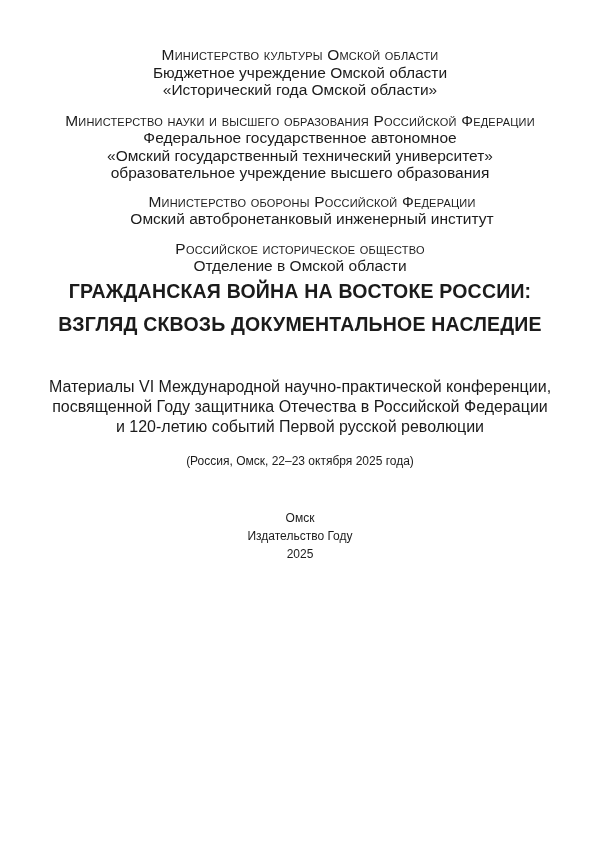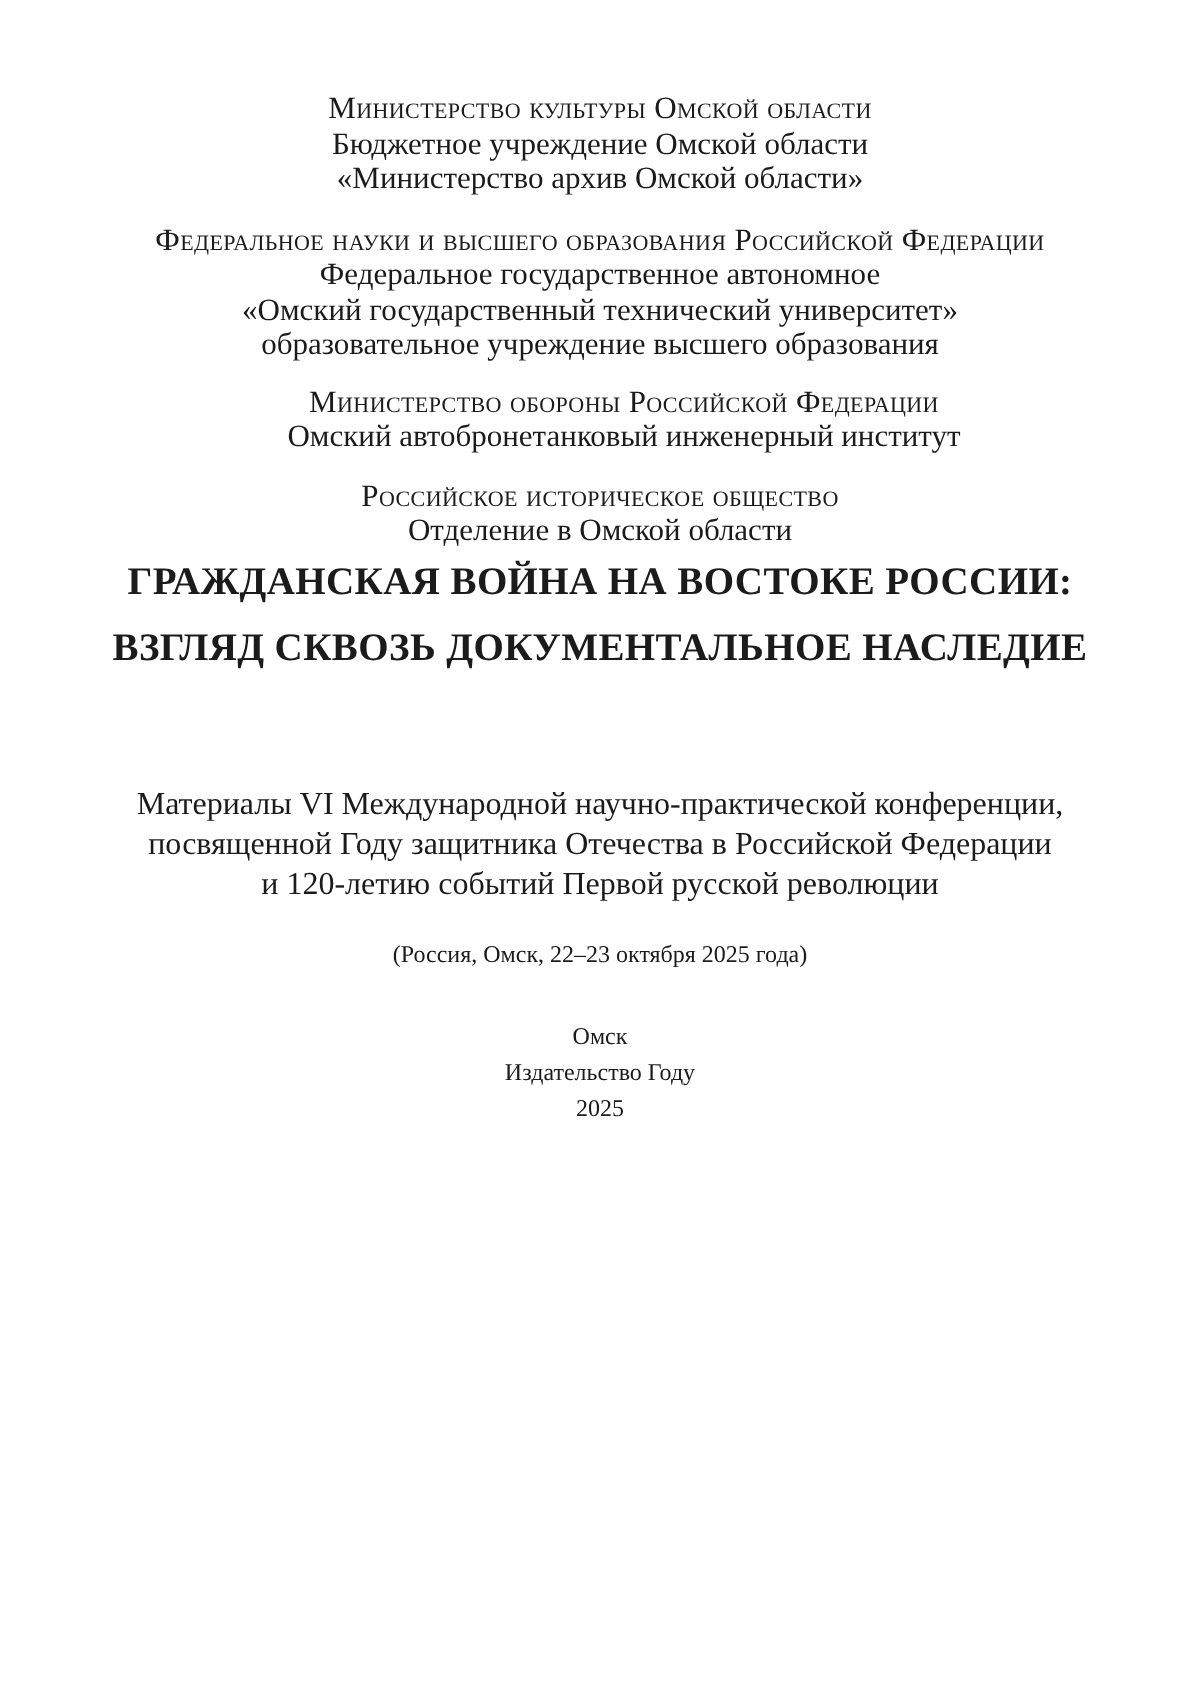--- a/index.html
+++ b/index.html
@@ -7,21 +7,21 @@
     padding: 0;
     background: #ffffff;
   }
   .page {
     position: relative;
     width: 600px;
     height: 621px;
     margin: 0 auto;
     background: #ffffff;
     color: #1b1b1b;
-    font-family: Liberation Serif, serif;
+    font-family: Liberation Sans, sans-serif;
     display: flex;
     flex-direction: column;
     align-items: center;
     text-align: center;
     box-sizing: border-box;
     padding-top: 46px;
   }
   .org-block {
     font-size: 15.5px;
     line-height: 17.5px;
@@ -36,21 +36,21 @@
   .mb-block2 { margin-bottom: 11px; }
   .mb-block3 { margin-bottom: 12px; margin-left: 24px; }
   .doc-title {
     font-size: 19.5px;
     font-weight: 700;
     line-height: 33px;
     letter-spacing: 0.2px;
     white-space: nowrap;
   }
   .doc-subtitle {
-    margin-top: 52px;
+    margin-top: 36px;
     font-size: 16px;
     line-height: 20px;
     white-space: nowrap;
   }
   .event-location {
     margin-top: 14px;
     font-size: 12px;
     line-height: 20px;
     white-space: nowrap;
   }
@@ -64,25 +64,25 @@
   .imprint .line { display: block; }
 </style>
 </head>
 <body>
 
 <div class="page">
 
   <div class="org-block mb-block1">
     <span class="line smallcaps">Министерство культуры Омской области</span>
     <span class="line">Бюджетное учреждение Омской области</span>
-    <span class="line">«Министерство архив Омской области»</span>
+    <span class="line">«Исторический года Омской области»</span>
   </div>
 
   <div class="org-block mb-block2">
-    <span class="line smallcaps">Федеральное науки и высшего образования Российской Федерации</span>
+    <span class="line smallcaps">Министерство науки и высшего образования Российской Федерации</span>
     <span class="line">Федеральное государственное автономное</span>
     <span class="line">«Омский государственный технический университет»</span>
     <span class="line">образовательное учреждение высшего образования</span>
   </div>
 
   <div class="org-block mb-block3">
     <span class="line smallcaps">Министерство обороны Российской Федерации</span>
     <span class="line">Омский автобронетанковый инженерный институт</span>
   </div>
 

